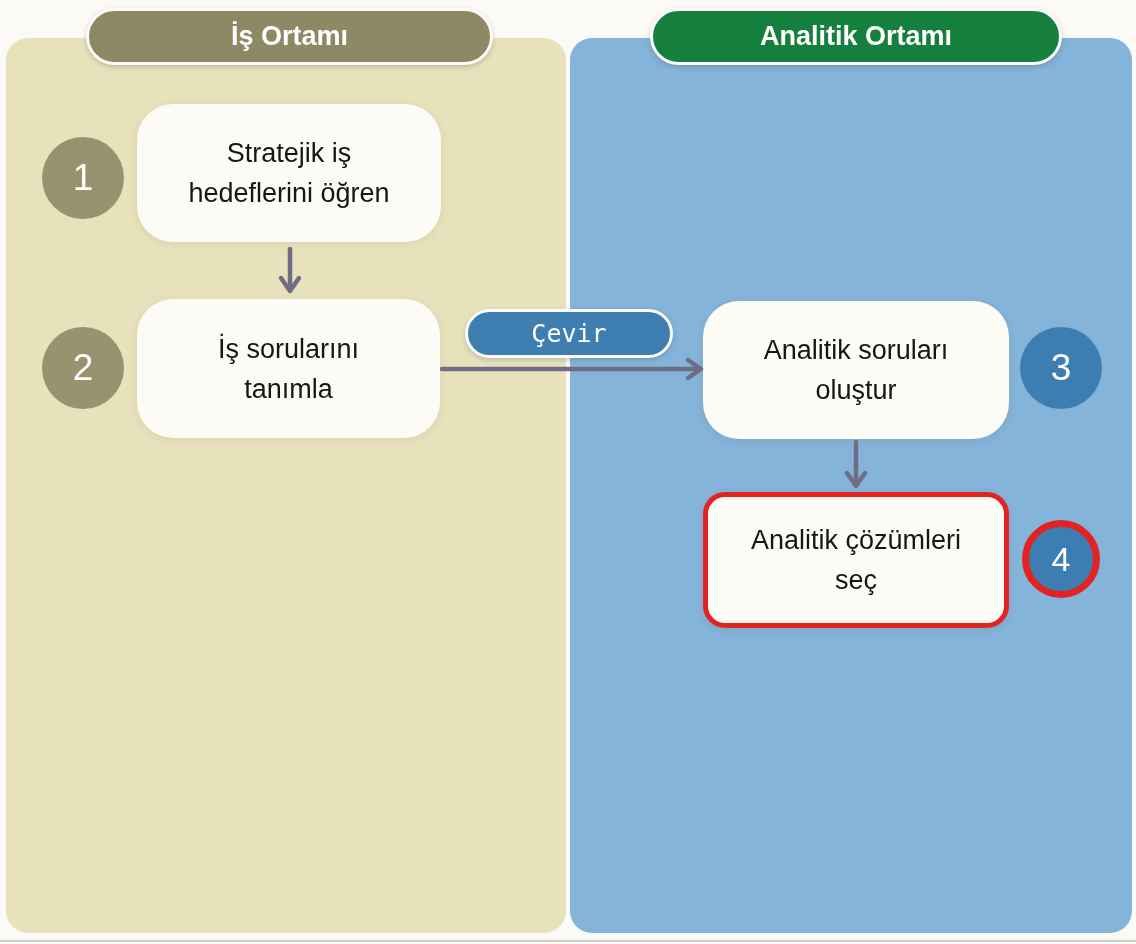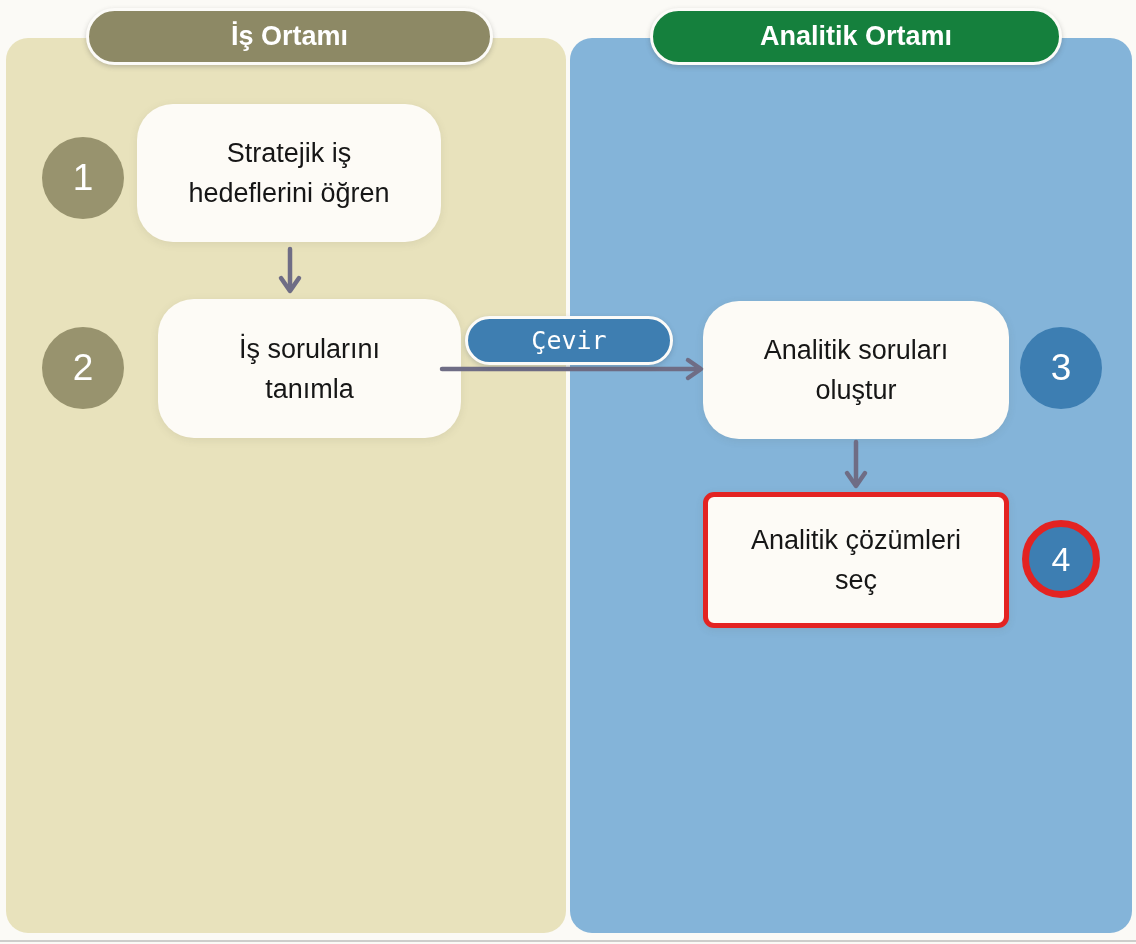--- a/index.html
+++ b/index.html
@@ -59,27 +59,27 @@
     justify-content: center;
     text-align: center;
     color: #161616;
     font-size: 27px;
     line-height: 40px;
     white-space: pre-line;
     box-shadow: 0 2px 8px rgba(80,80,60,0.10);
     z-index: 2;
   }
   .step-card.card-1 { left: 137px; top: 104px; width: 304px; height: 138px; }
-  .step-card.card-2 { left: 137px; top: 299px; width: 303px; height: 139px; margin-left: 21px; }
+  .step-card.card-2 { left: 137px; top: 299px; width: 303px; height: 139px; }
   .step-card.card-3 { left: 703px; top: 301px; width: 306px; height: 138px; }
   .step-card.card-4 {
     left: 703px; top: 492px; width: 306px; height: 136px;
     border: 5px solid #e32322;
     box-sizing: border-box;
-    border-radius: 11px;
+    border-radius: 22px;
   }
 
   .num-circle {
     position: absolute;
     width: 82px;
     height: 82px;
     border-radius: 50%;
     display: flex;
     align-items: center;
     justify-content: center;
@@ -95,21 +95,21 @@
   .num-circle.n4 {
     left: 1022px; top: 520px;
     width: 78px; height: 78px;
     border: 7px solid #e32322;
     box-sizing: border-box;
     font-size: 34px;
   }
 
   .connector-chip {
     position: absolute;
-    left: 465px; top: 316px;
+    left: 465px; top: 309px;
     width: 208px; height: 49px;
     background: #3e7eb1;
     border: 3px solid #fcfbf8;
     border-radius: 26px;
     box-sizing: border-box;
     display: flex;
     align-items: center;
     justify-content: center;
     color: #ffffff;
     font-family: "DejaVu Sans Mono", "Liberation Mono", monospace;

